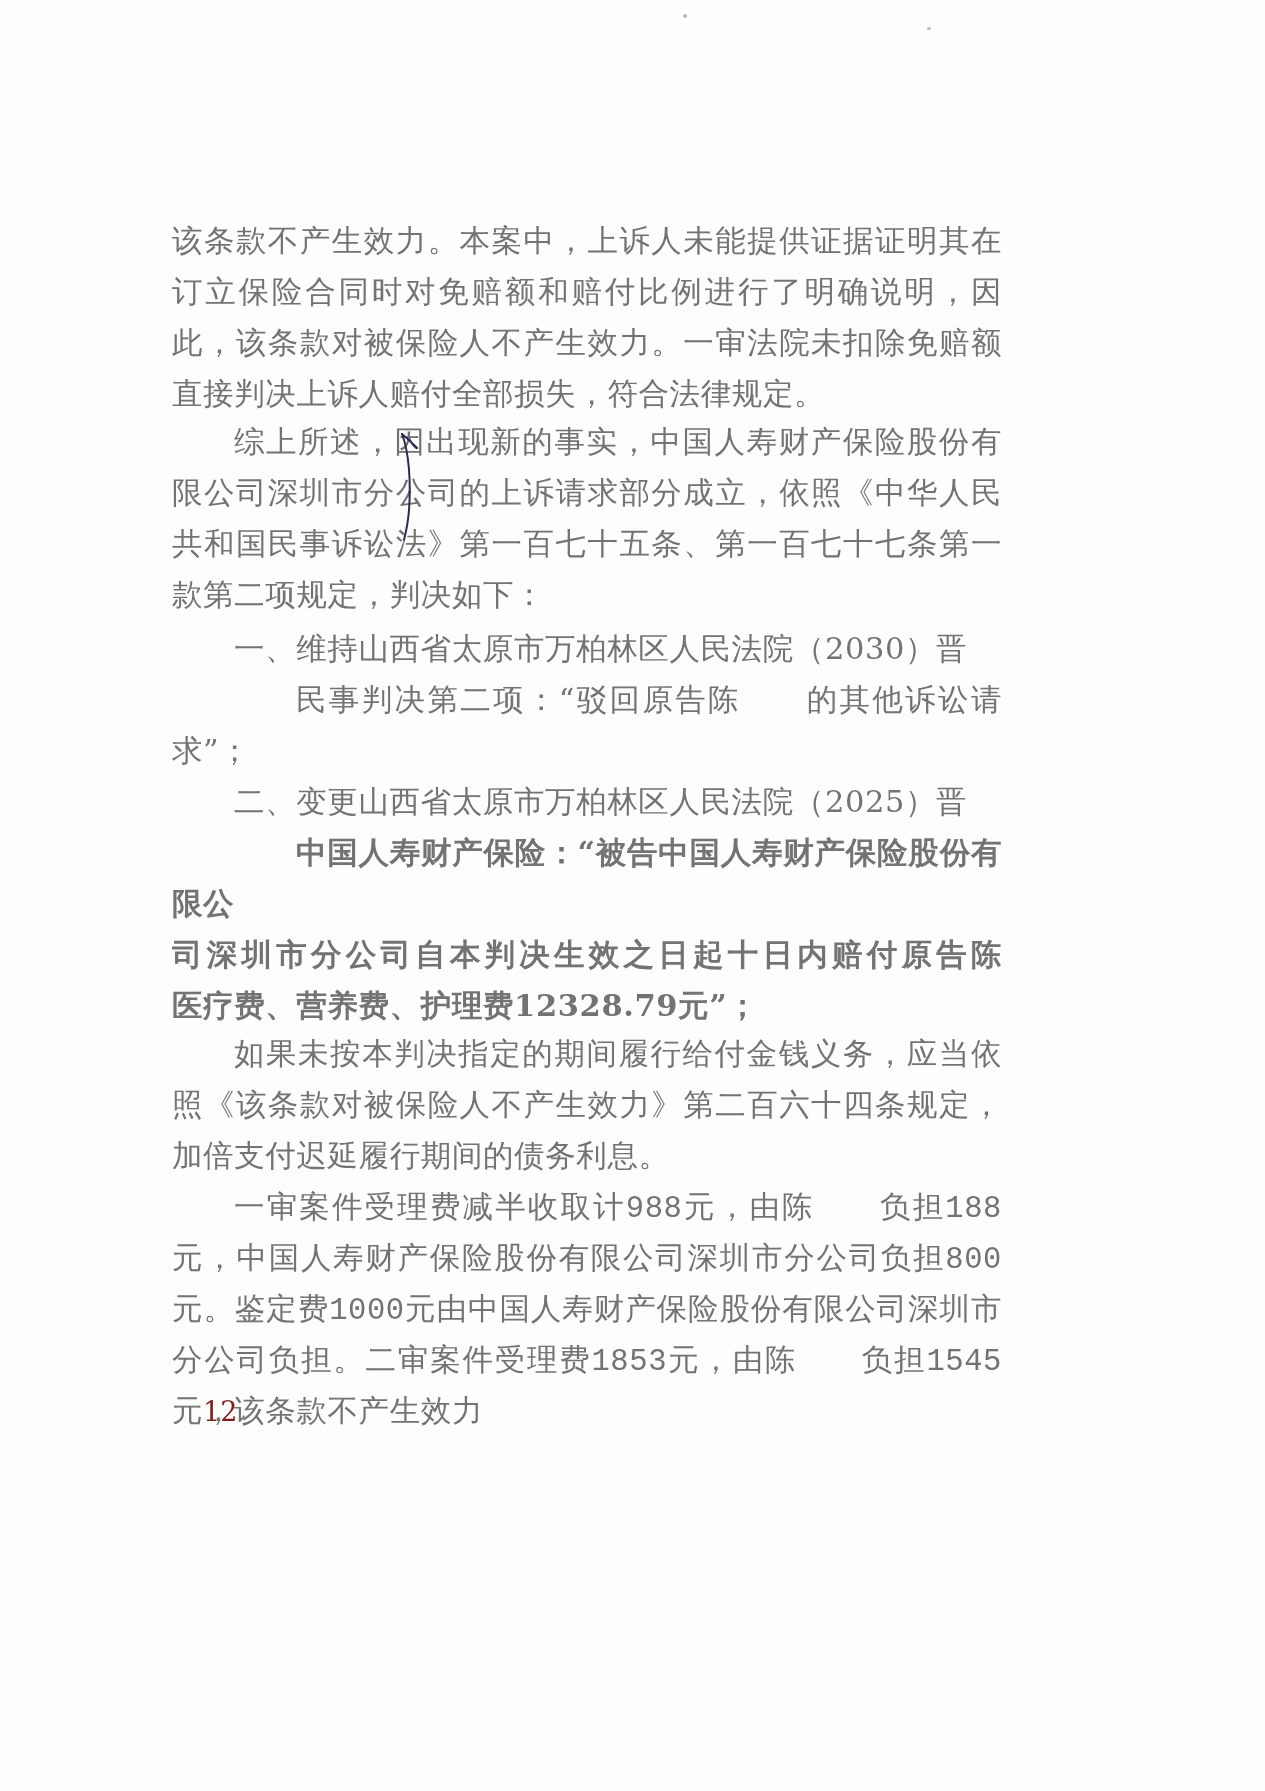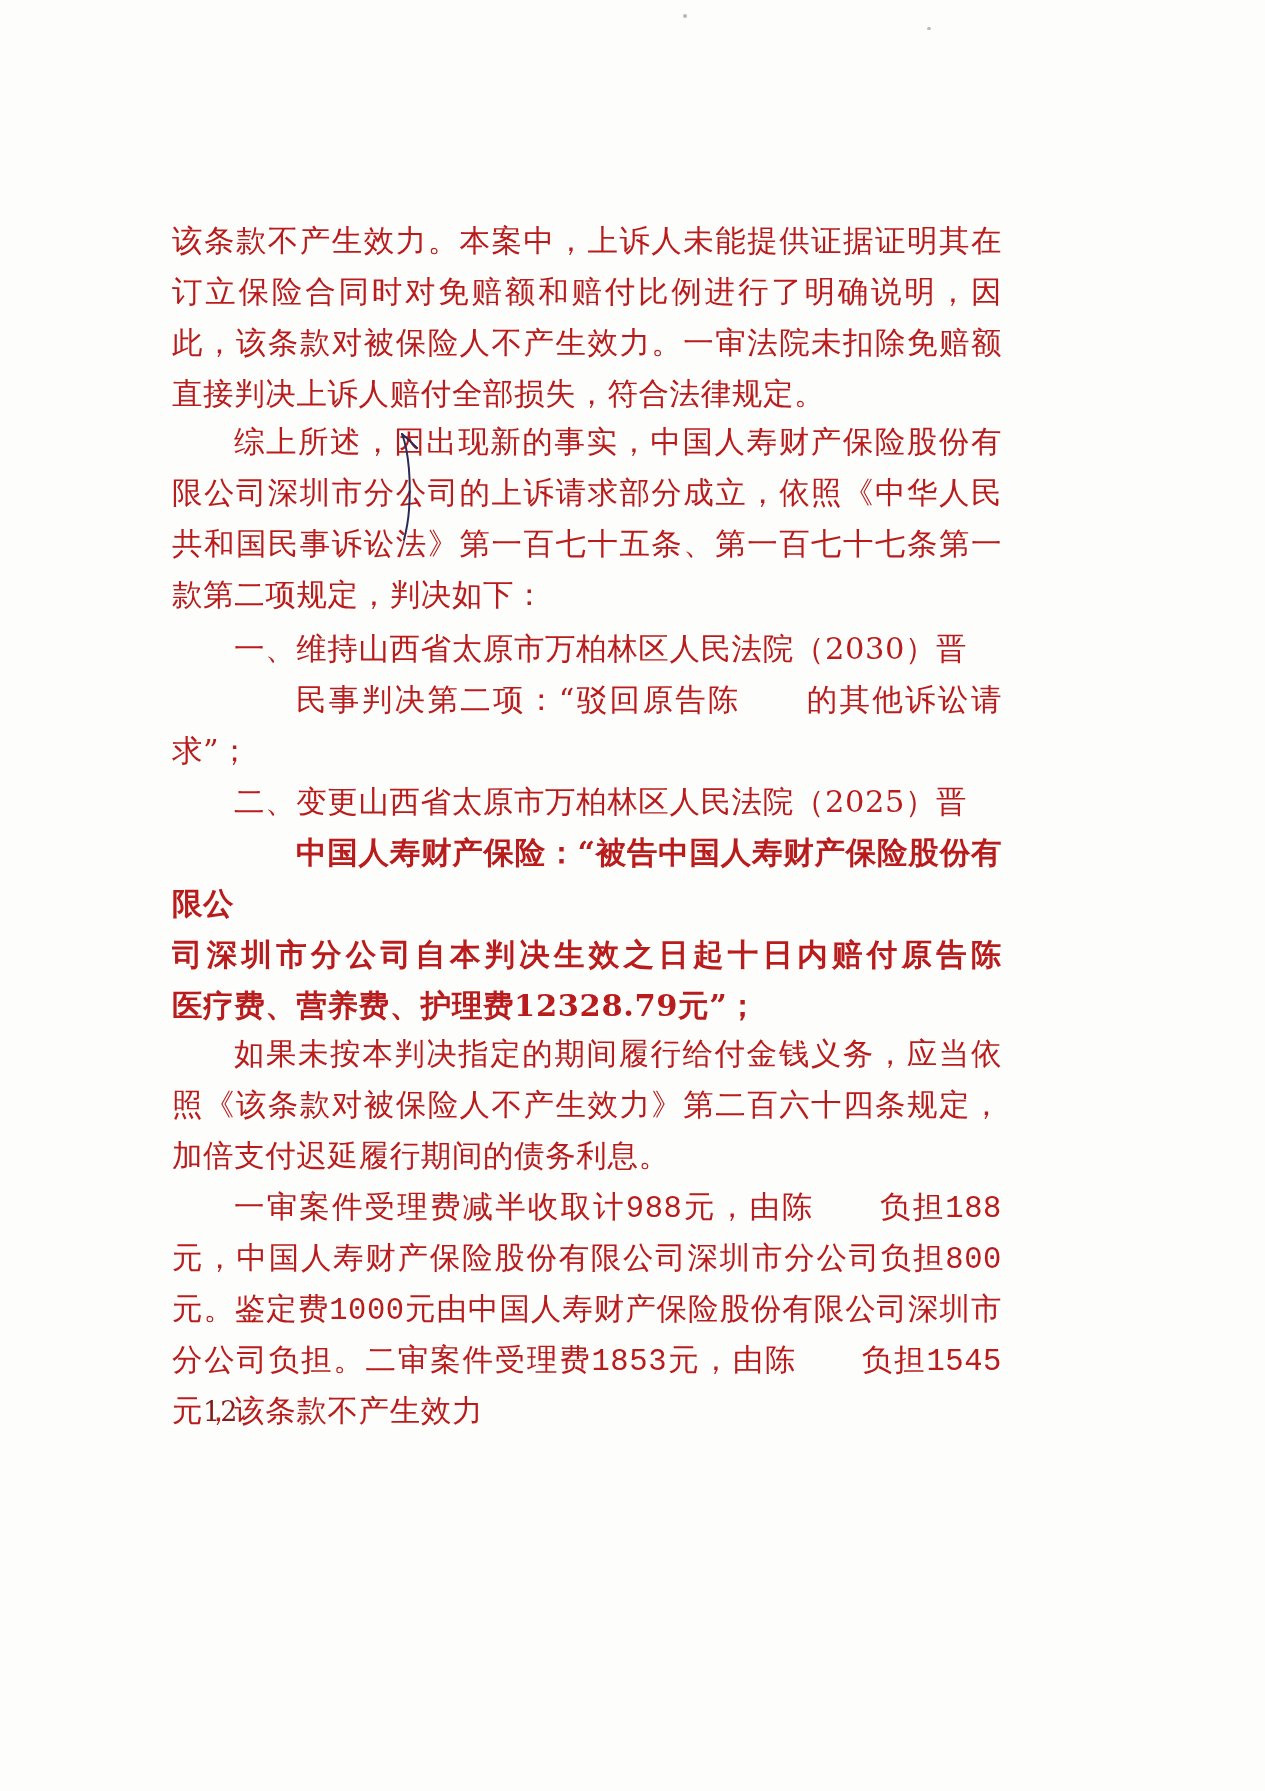--- a/index.html
+++ b/index.html
@@ -29,21 +29,21 @@
 
   .doc-body {
     position: absolute;
     left: 172px;
     top: 215px;
     width: 830px;
   }
   .para {
     font-size: 30.5px;
     line-height: 51px;
-    color: #b91c1c;
+    color: #737373;
     letter-spacing: 0.6px;
     text-align: justify;
     text-justify: inter-ideograph;
     margin: 0 0 0 0;
     font-family: "DejaVu Serif", "Liberation Serif", serif;
   }
   .indent {
     text-indent: 62px;
     font-family: Liberation Mono, monospace;
   }

